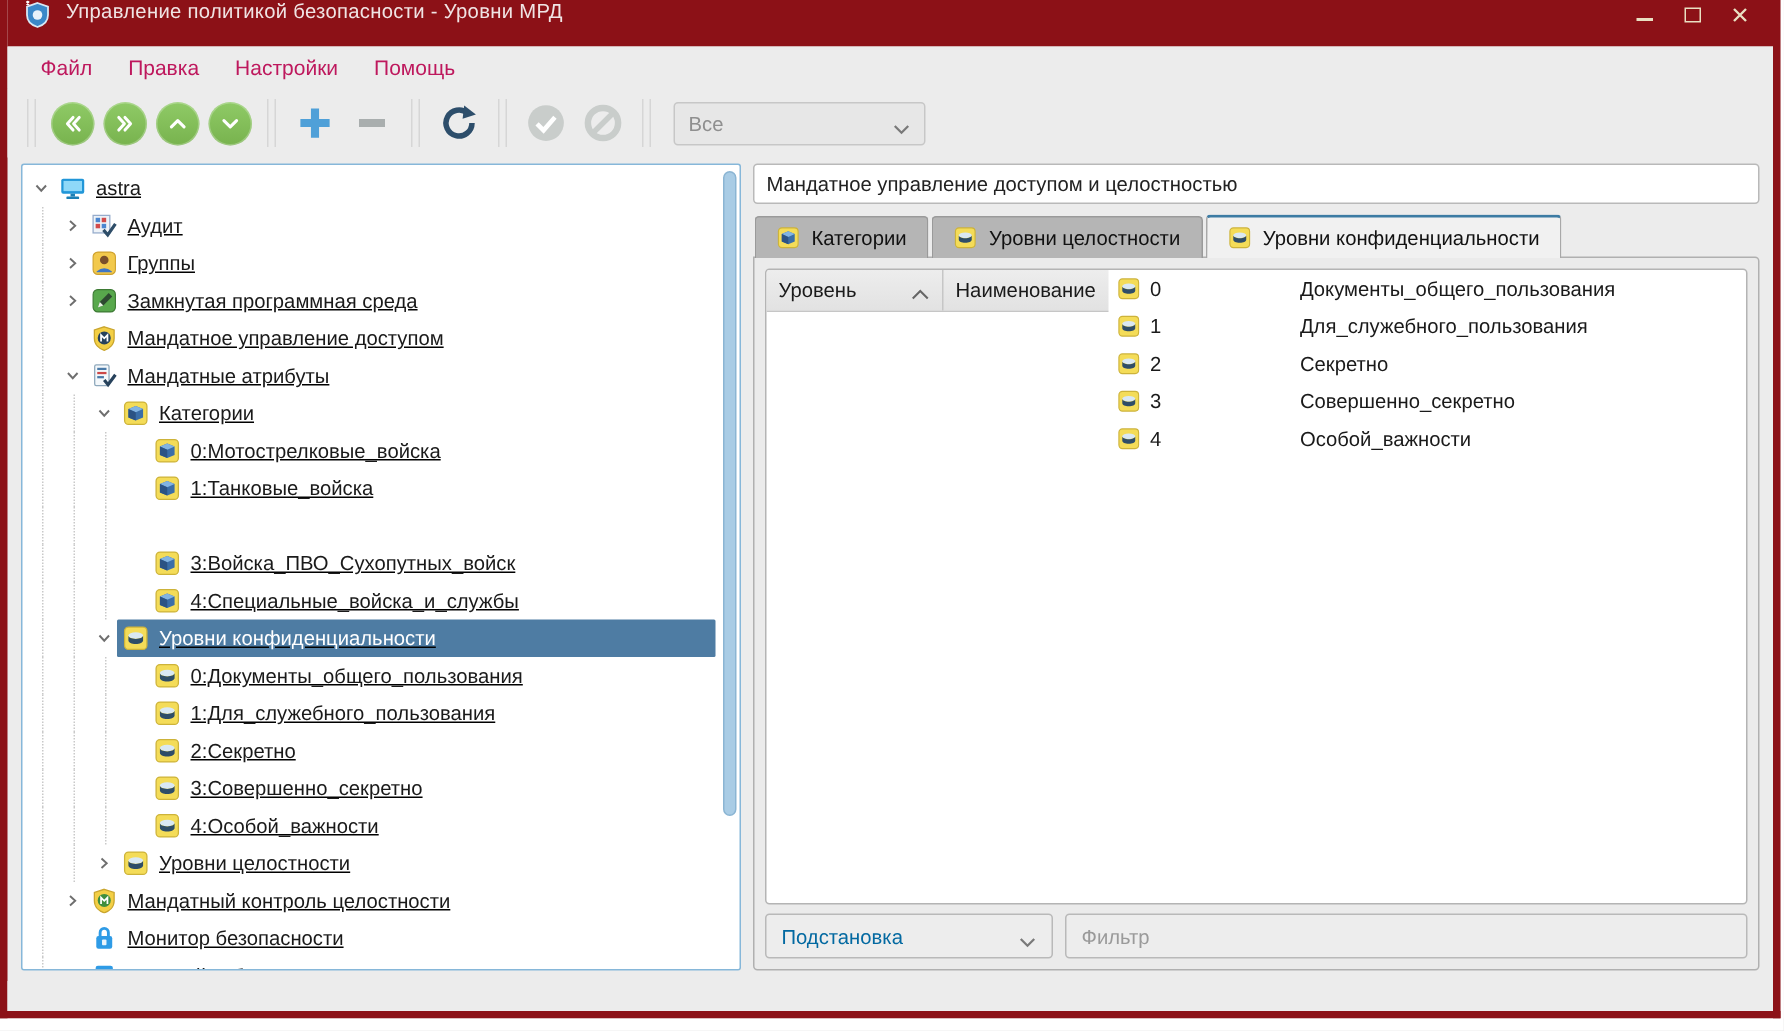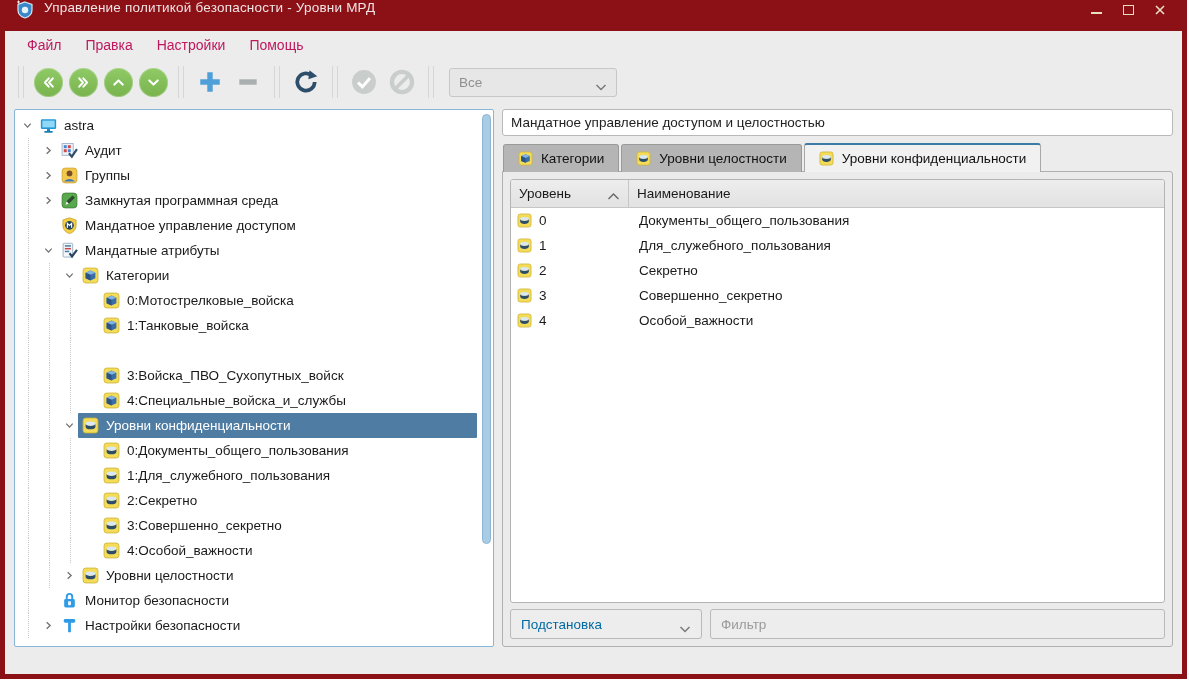--- a/index.html
+++ b/index.html
@@ -33,21 +33,21 @@
              display:flex; align-items:center; padding:0 9px; }
   .tb-combo .val{ font-size:13.5px; color:#8f8f8f; }
   .combo-chev{ margin-left:auto; width:12px; height:9px; }
   
   .main{ flex:1 1 auto; display:flex; padding:4px 9px 7px 9px; gap:8px; overflow:hidden; }
   
   .tree-panel{ width:480px; flex:0 0 auto; background:#ffffff; border:1px solid #86b7d9; border-radius:2px;
                position:relative; overflow:hidden; }
   .tree-scroll{ position:absolute; top:4px; right:2px; width:9px; height:430px;
                 background:#a9cce5; border:1px solid #8bb5d3; border-radius:5px; }
-  .tree{ padding:3px 16px 0 4px; }
+  .tree{ padding:3px 16px 0 4px;text-decoration:underline; }
   .tree-row{ height:25px; display:flex; align-items:center; font-size:13.5px; color:#1a1a1a; white-space:nowrap; }
   .indent{ width:21px; height:25px; position:relative; flex:0 0 auto; }
   .indent::before{ content:""; position:absolute; left:9px; top:0; bottom:0; border-left:1px dotted #c9c9c9; }
   .chev-box{ width:17px; height:17px; flex:0 0 auto; display:flex; align-items:center; justify-content:center; }
   .chev-box svg{ width:11px; height:11px; }
   .tree-content{ display:flex; align-items:center; flex:1 1 auto; height:25px; padding:0 4px; border-radius:1px; }
   .tree-content .ticon{ width:17px; height:17px; margin-right:7px; flex:0 0 auto; }
   .tree-content .ticon svg{ width:100%; height:100%; display:block; }
   .tree-row.selected .tree-content{ background:#4e7ca3; color:#ffffff; }
   
@@ -55,21 +55,21 @@
   .desc-input{ height:27px; width:100%; background:#ffffff; border:1px solid #b9b9b9; border-radius:3px;
                font-family:inherit; font-size:13.5px; color:#222; padding:0 8px; outline:none; }
   .tabs{ display:flex; margin-top:8px; padding-left:1px; position:relative; z-index:2; }
   .tab{ display:flex; align-items:center; gap:8px; height:28px; padding:0 14px; font-size:13.5px; color:#111;
         background:#b5b5b5; border:1px solid #9a9a9a; border-bottom:none; border-radius:3px 3px 0 0; margin-right:2px; }
   .tab .tabicon{ width:15px; height:15px; } .tab .tabicon svg{ width:100%; height:100%; display:block; }
   .tab.active{ background:#f1f1f1; border-color:#a8a8a8; border-top:2px solid #3c7ba3; height:29px; margin-top:-1px; }
   .pane{ flex:1 1 auto; background:#ebebeb; border:1px solid #b0b0b0; border-radius:0 3px 3px 3px; margin-top:-1px;
          display:flex; flex-direction:column; padding:7px; min-height:0; }
   .table-box{ flex:1 1 auto; background:#ffffff; border:1px solid #b4b4b4; border-radius:3px; overflow:hidden;
-              display:flex; flex-direction:column; min-height:0;justify-content:center; }
+              display:flex; flex-direction:row; min-height:0;justify-content:center; }
   .thead{ display:flex; height:28px; background:linear-gradient(#ededed,#e2e2e2); border-bottom:1px solid #c6c6c6;
           font-size:13.5px; color:#1a1a1a; flex:0 0 auto; }
   .th{ display:flex; align-items:center; padding:0 8px; }
   .th.col-level{ width:118px; border-right:1px solid #c6c6c6; justify-content:space-between; }
   .th .sort{ width:13px; height:9px; margin-left:6px; }
   .tbody{ flex:1 1 auto; overflow:hidden; }
   .trow{ display:flex; height:25px; align-items:center; font-size:13.5px; color:#1a1a1a; }
   .td-level{ width:118px; display:flex; align-items:center; padding:0 6px; flex:0 0 auto; }
   .td-level .ricon{ width:15px; height:15px; margin-right:7px; } .td-level .ricon svg{ width:100%; height:100%; display:block; }
   .td-name{ padding:0 10px; }
@@ -515,20 +515,38 @@
             </div>
             <div class="tree-content">
               <span class="ticon">
                 <svg viewBox="0 0 16 16">
                   <rect x="1" y="1" width="14" height="14" rx="2.5" fill="#f4dc58" stroke="#cdb33a" stroke-width="0.8"></rect>
                   <ellipse cx="8" cy="6.3" rx="4.6" ry="2" fill="#d9e8f4"></ellipse>
                   <path d="M3.4 6.3 V9.4 C3.4 10.6 5.4 11.6 8 11.6 C10.6 11.6 12.6 10.6 12.6 9.4 V6.3 C12.6 7.5 10.6 8.4 8 8.4 C5.4 8.4 3.4 7.5 3.4 6.3 Z" fill="#2e4d68"></path>
                 </svg>
               </span>
               <span>Уровни целостности</span>
+            </div>
+          </div>
+          <div class="tree-row">
+            <div class="indent"></div>
+            <div class="chev-box">
+              <svg viewBox="0 0 12 12">
+                <path d="M4 2.5 L7.8 6 L4 9.5" stroke="#6f6f6f" stroke-width="1.4" fill="none"></path>
+              </svg>
+            </div>
+            <div class="tree-content">
+              <span class="ticon">
+                <svg viewBox="0 0 16 16">
+                  <path d="M8 0.8 L14.2 2.8 V8 C14.2 12 11.2 14.6 8 15.6 C4.8 14.6 1.8 12 1.8 8 V2.8 Z" fill="#f3cf45" stroke="#c9a52e" stroke-width="0.8"></path>
+                  <circle cx="8" cy="7.8" r="4.1" fill="#3e8e3e"></circle>
+                  <path d="M6 10 V6 L8 8 L10 6 V10" stroke="#ffffff" stroke-width="1.1" fill="none"></path>
+                </svg>
+              </span>
+              <span>Мандатный контроль целостности</span>
             </div>
           </div>
           <div class="tree-row">
             <div class="indent"></div>
             <div class="chev-box"></div>
             <div class="tree-content">
               <span class="ticon">
                 <svg viewBox="0 0 16 16">
                   <path d="M5.4 7 V4.6 C5.4 3 6.4 1.8 8 1.8 C9.6 1.8 10.6 3 10.6 4.6 V7" stroke="#2e9be6" stroke-width="1.8" fill="none"></path>
                   <rect x="3" y="6.6" width="10" height="8" rx="1.4" fill="#2e9be6"></rect>

